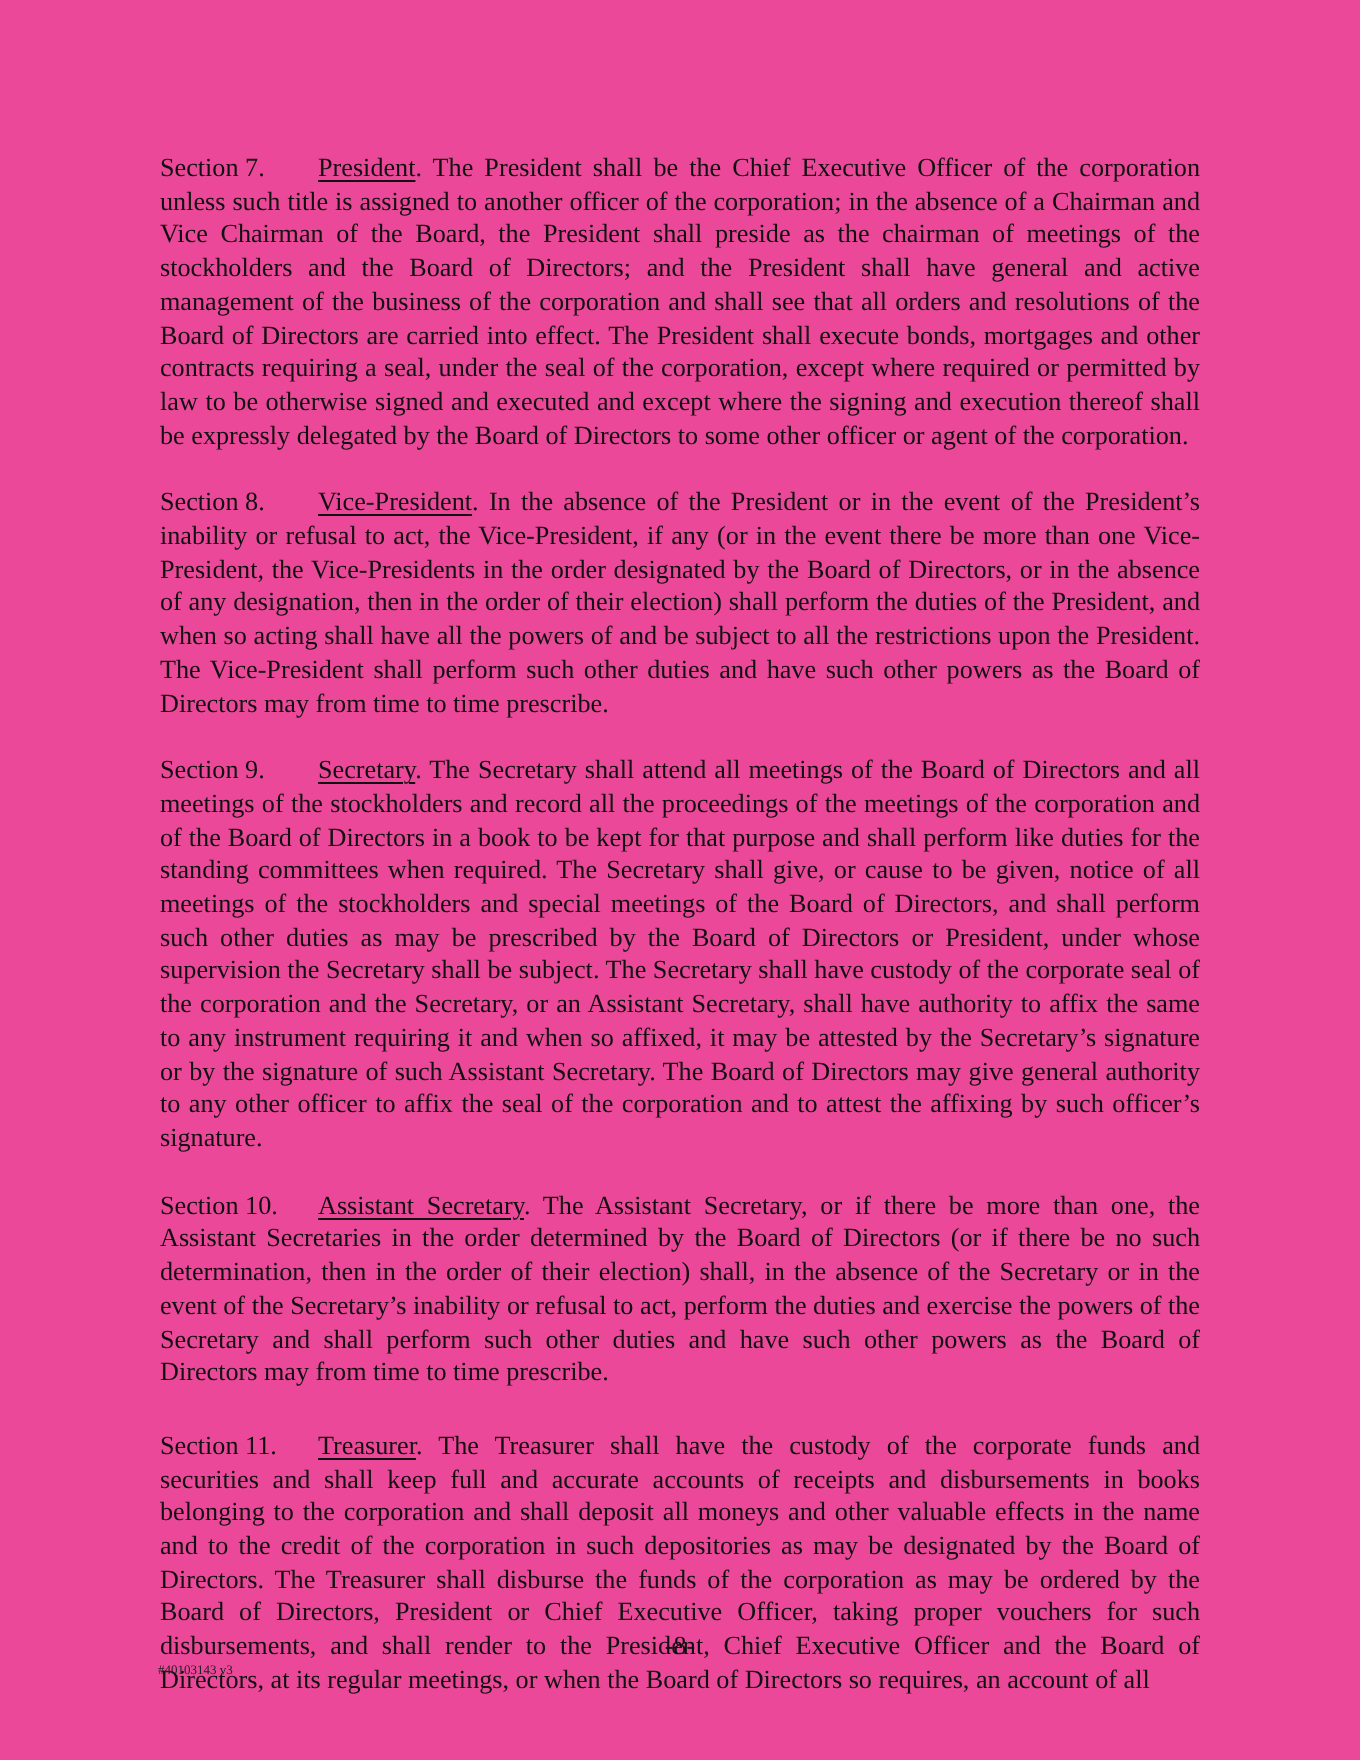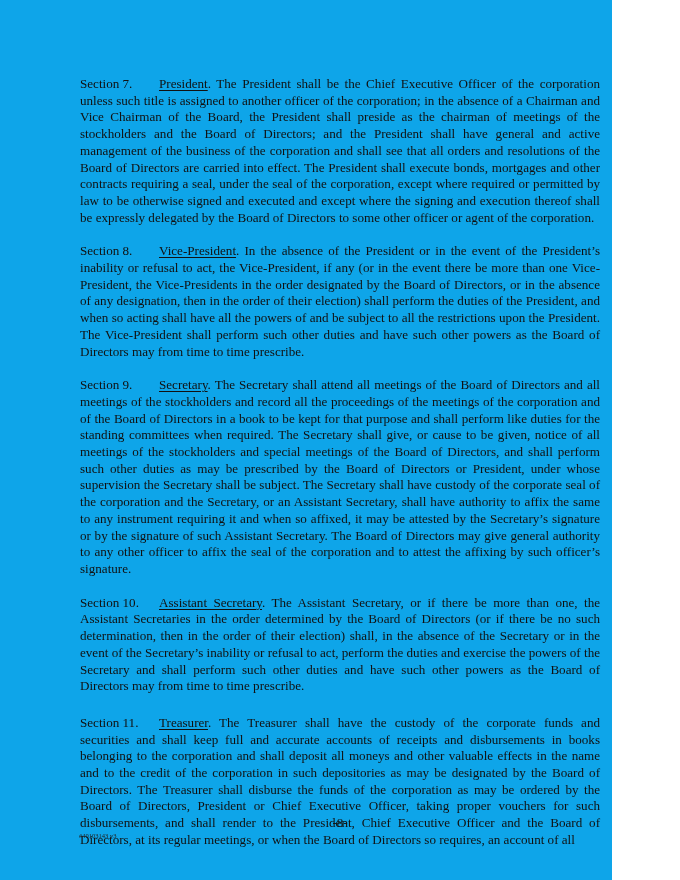--- a/index.html
+++ b/index.html
@@ -11,23 +11,23 @@
       width: 680px;
       height: 880px;
       position: relative;
       overflow: hidden;
       font-family: "Liberation Serif", "DejaVu Serif", serif;
       color: #111111;
     }
     .page {
       position: absolute;
       left: 0; top: 0;
-      width: 612px;
+      width: 680px;
       height: 880px;
-      background: #0ea5e9;
+      background: #ec4899;
     }
     .body-text {
       position: absolute;
       left: 80px;
       top: 76px;
       width: 520px;
     }
     .section {
       margin: 0 0 17px 0;
       font-size: 13.1px;

